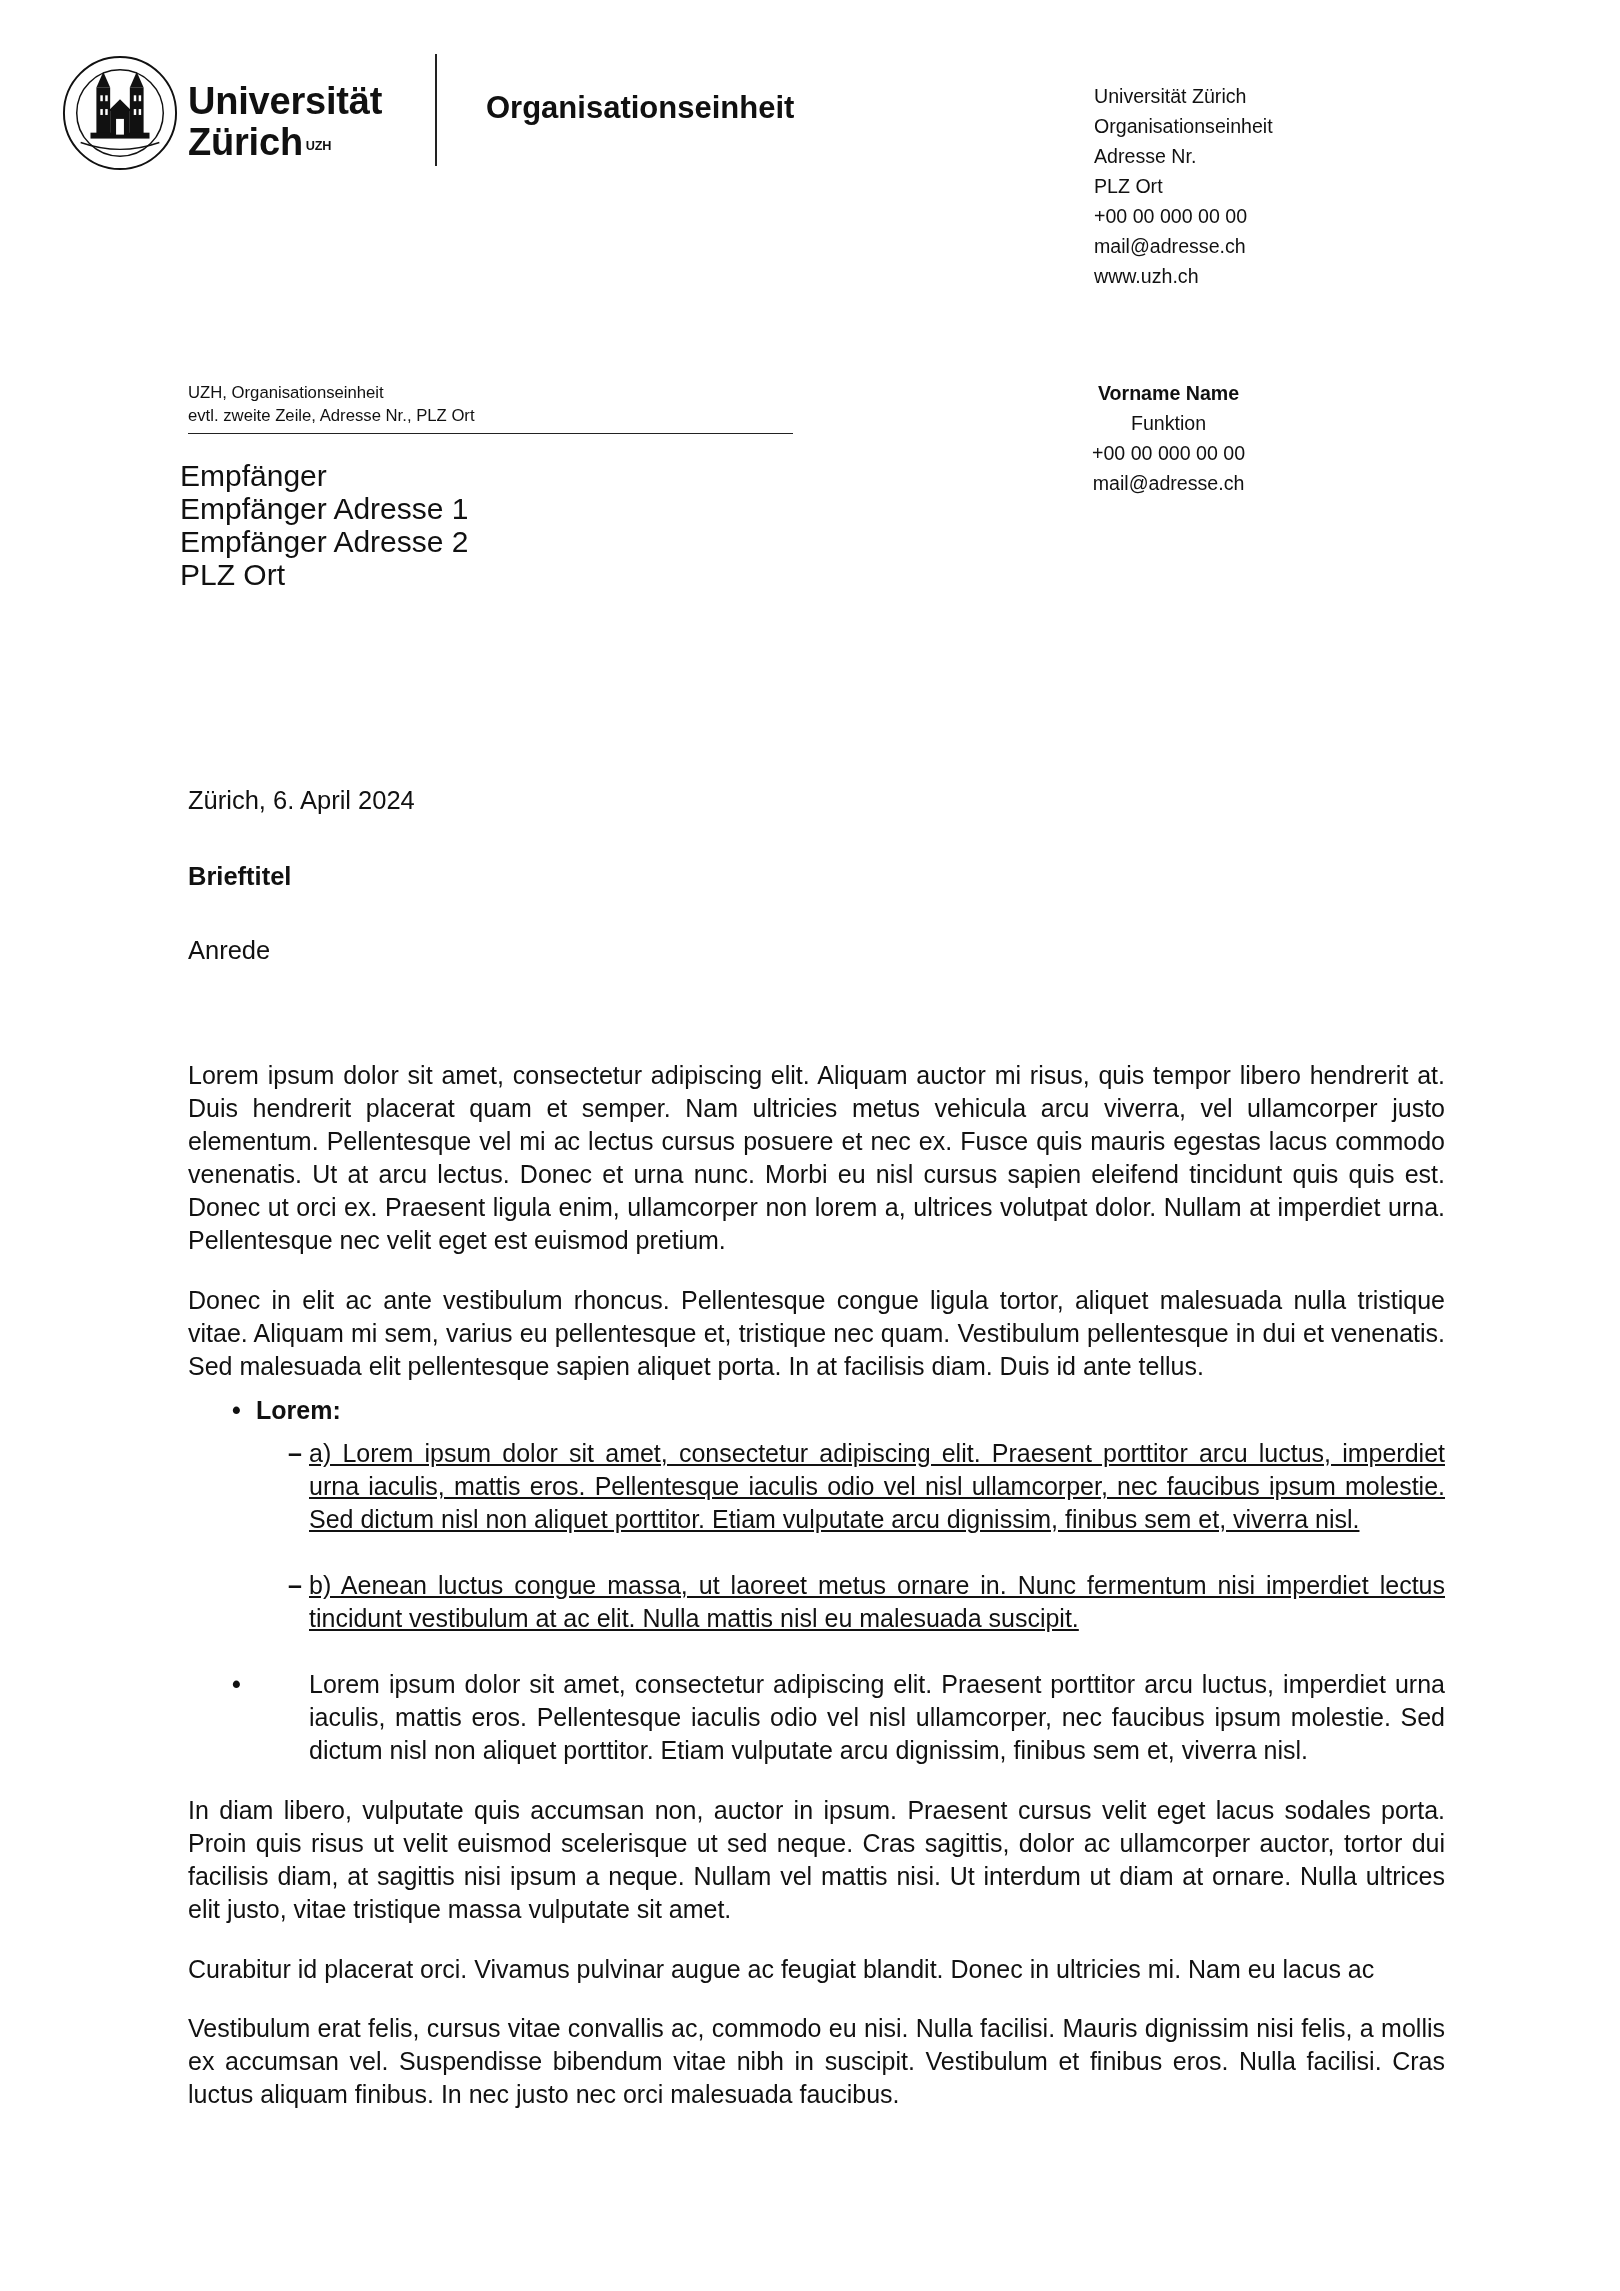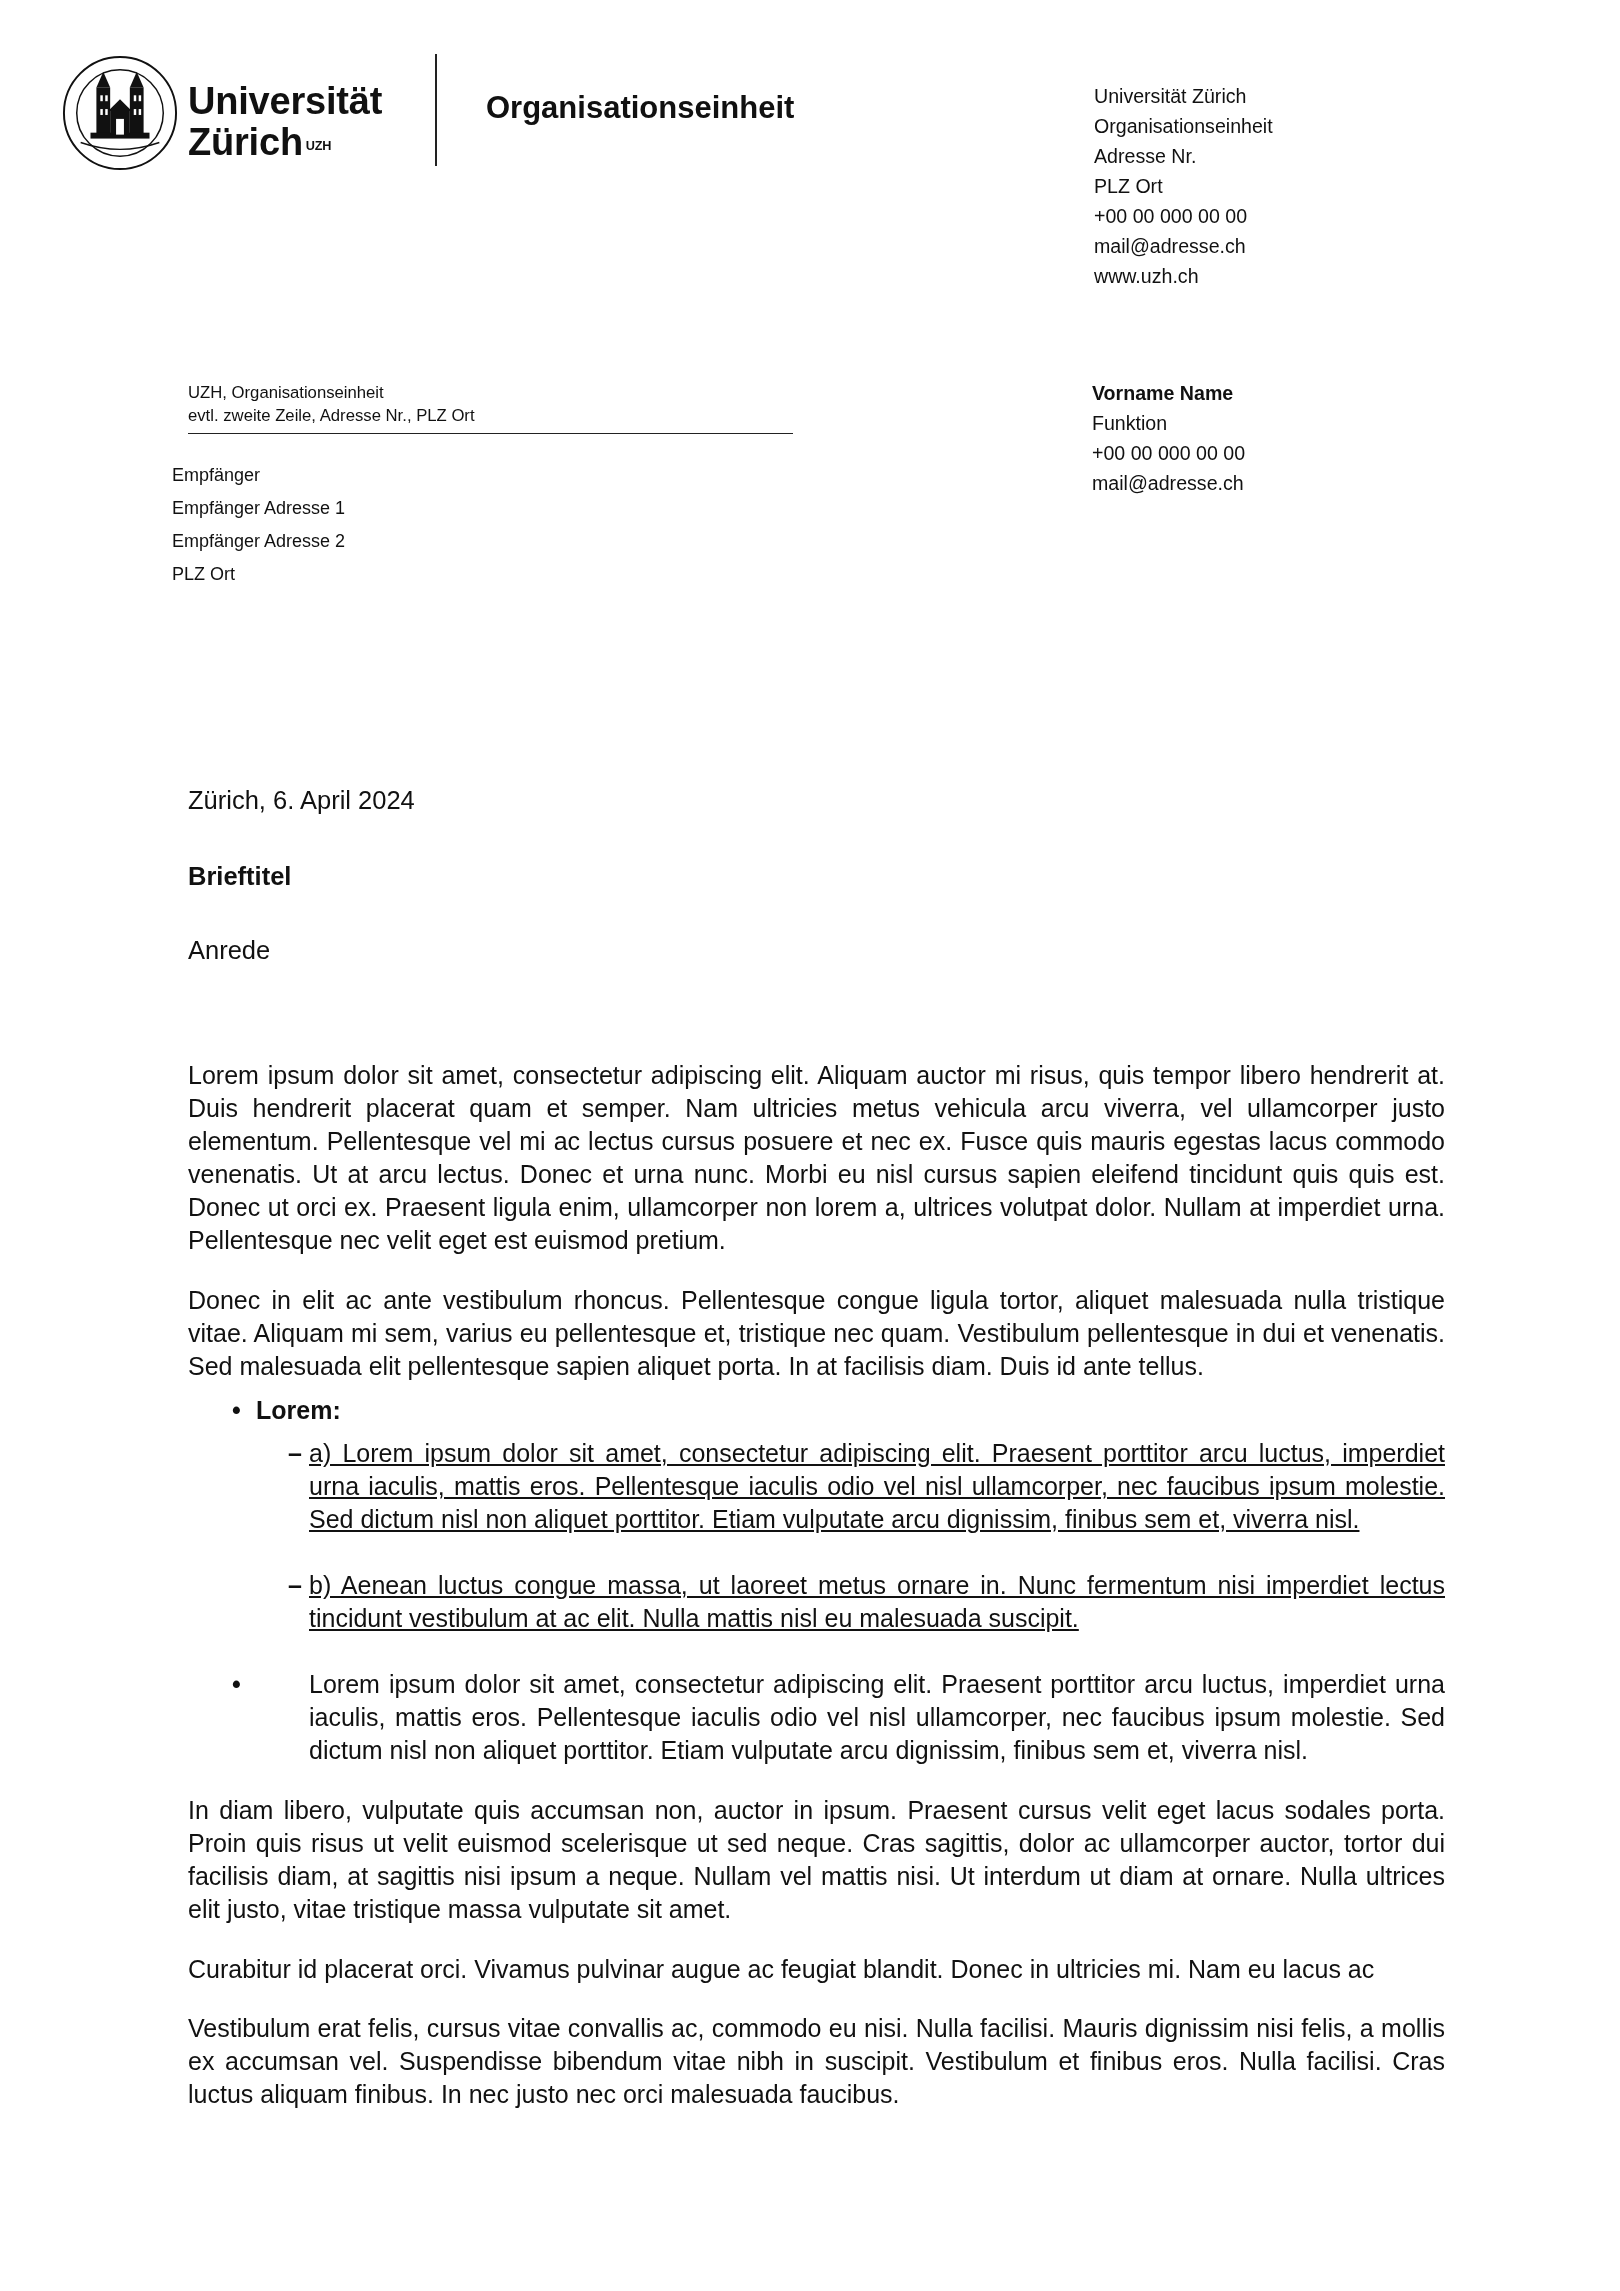--- a/index.html
+++ b/index.html
@@ -9,23 +9,23 @@
     .logo { position: absolute; left: 61px; top: 54px; width: 118px; height: 118px; }
     .uni-name { position: absolute; left: 188px; top: 81px; font-weight: 700; font-size: 38px; line-height: 41px; color: #111; letter-spacing: -0.2px; }
     .uni-name .sup { font-size: 12.7px; vertical-align: top; position: relative; top: 3.9px; margin-left: 2.9px; font-weight: 700; }
     .logo-divider { position: absolute; left: 435px; top: 54px; width: 1.5px; height: 112px; background: #222; }
     .org-unit { position: absolute; left: 486px; top: 90px; font-weight: 700; font-size: 31px; color: #111; }
 
     .sender-block { position: absolute; left: 1094px; top: 81px; font-size: 19.6px; line-height: 30px; color: #111; }
     .sender-block div { white-space: nowrap; }
 
     .return-address { position: absolute; left: 188px; top: 382px; width: 605px; font-size: 16.7px; line-height: 22.5px; border-bottom: 1.5px solid #222; padding-bottom: 6px; }
-    .recipient { position: absolute; left: 172px; top: 459px; font-size: 18px; line-height: 33px; }
+    .recipient { position: absolute; left: 180px; top: 459px; font-size: 30px; line-height: 33px; }
 
-    .contact-block { position: absolute; left: 1092px; top: 378px; font-size: 19.6px; line-height: 30px; }
+    .contact-block { position: absolute; left: 1092px; top: 378px; font-size: 19.6px; line-height: 30px; text-align: center; }
     .contact-block .name { font-weight: 700; }
 
     .date { position: absolute; left: 188px; top: 786px; font-size: 25.5px; }
     .title { position: absolute; left: 188px; top: 862px; font-size: 25.5px; font-weight: 700; }
     .salutation { position: absolute; left: 188px; top: 936px; font-size: 25.5px; }
 
     .body { position: absolute; left: 188px; top: 1059px; width: 1257px; font-size: 25px; line-height: 33px; text-align: justify; }
     .body p { margin-bottom: 26.5px; }
     .list { margin: 9.8px 0 0 0; list-style: none; }
     .list > li { position: relative; padding-left: 68px; margin-bottom: 17.6px; }

